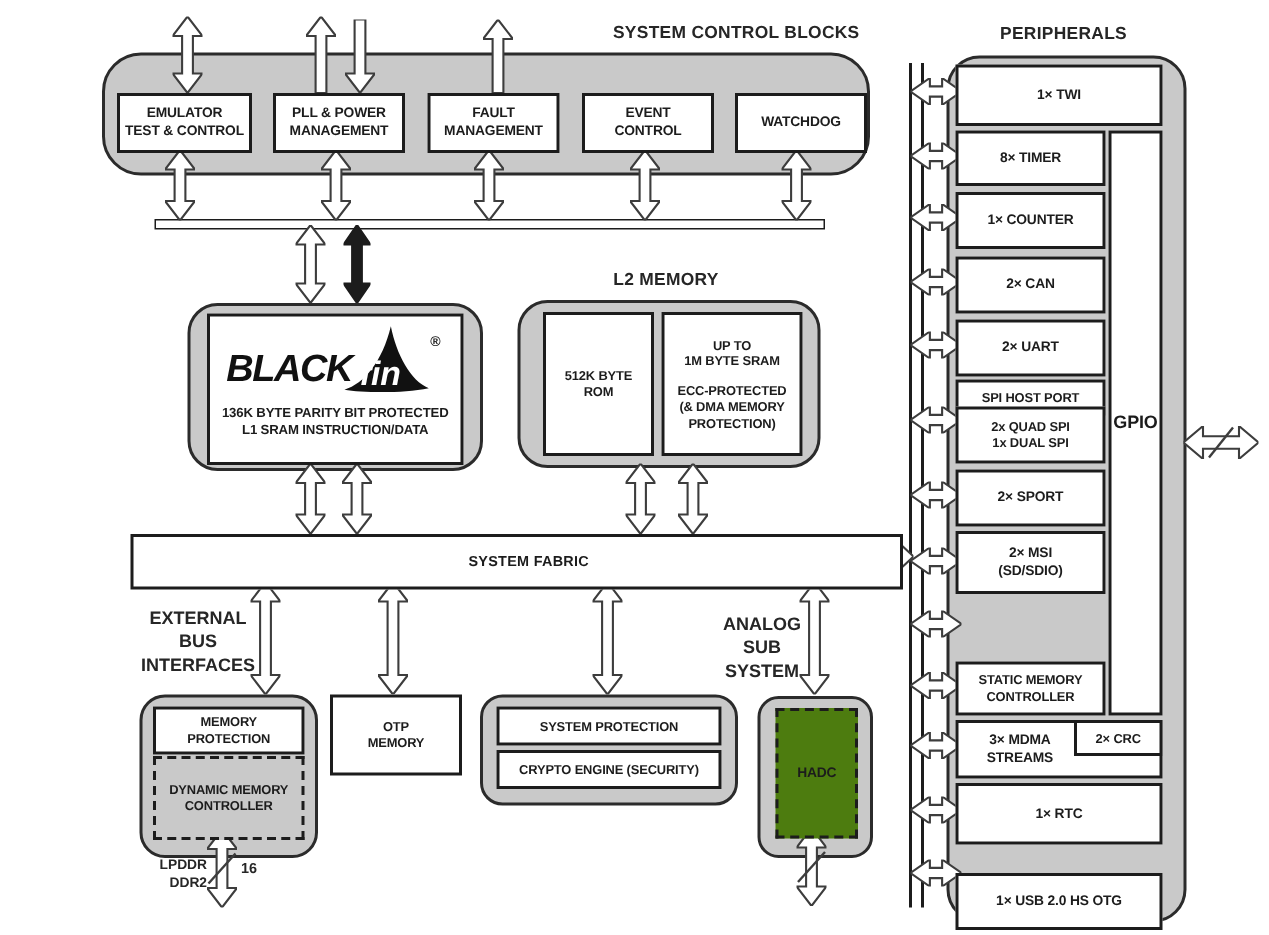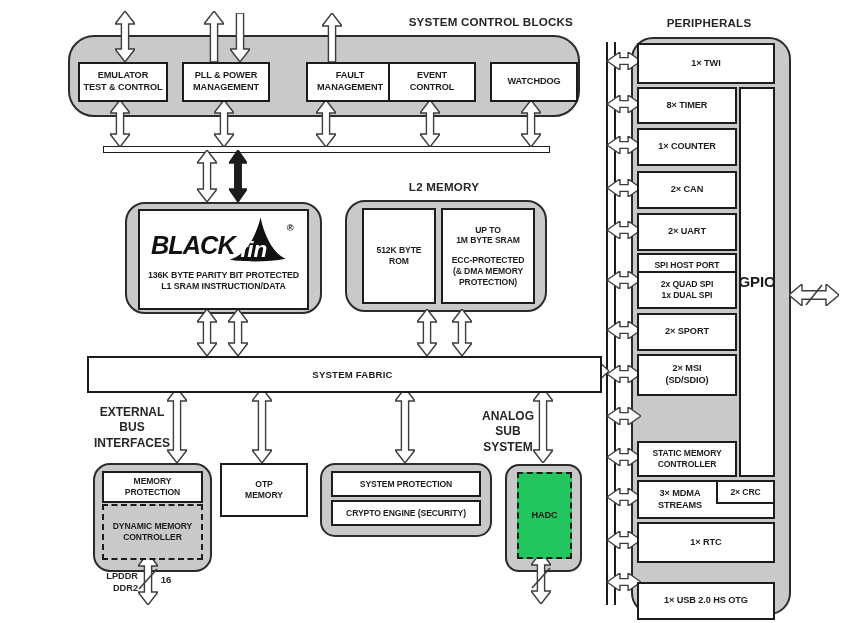--- a/index.html
+++ b/index.html
@@ -164,21 +164,21 @@
       <svg width="50" height="22" class="arrow" style="left: 789px; top: 284px;">
         <polygon points="0,11 13,0 13,6.82 37,6.82 37,0 50,11 37,22 37,15.18 13,15.18 13,22" fill="#fff" stroke="#3d3d3d" stroke-width="1.4"></polygon>
         <line x1="17" y1="21" x2="33" y2="1" stroke="#3d3d3d" stroke-width="1.6"></line>
       </svg>
     </div>
 
   <div class="box f9" style="left:78px;top:62px;width:86px;height:36px;">EMULATOR
 TEST &amp; CONTROL</div>
   <div class="box f9" style="left:182px;top:62px;width:84px;height:36px;">PLL &amp; POWER
 MANAGEMENT</div>
-  <div class="box f9" style="left:285px;top:62px;width:84px;height:36px;margin-left:21px;">FAULT
+  <div class="box f9" style="left:285px;top:62px;width:84px;height:36px;">FAULT
 MANAGEMENT</div>
   <div class="box f9" style="left:388px;top:62px;width:84px;height:36px;">EVENT
 CONTROL</div>
   <div class="box f9" style="left:490px;top:62px;width:84px;height:36px;">WATCHDOG</div>
 
   <div class="box" style="left:138px;top:209px;width:167px;height:93px;flex-direction:column;justify-content:flex-start;padding-top:4px;">
     <svg width="150" height="52" viewBox="0 0 160 54">
       <text x="2" y="41" font-family="Liberation Sans, sans-serif" font-size="27" font-weight="bold" font-style="italic" fill="#111" letter-spacing="-1">BLACK</text>
       <path d="M86,47 C100,43 113,27 119,2 C123,22 133,41 146,46 C126,50 98,49 86,47 Z" fill="#111"></path>
       <text x="97" y="44" font-family="Liberation Sans, sans-serif" font-size="24" font-weight="bold" font-style="italic" fill="#fff">fin</text>
@@ -207,36 +207,36 @@
   <div class="lbl small9" style="left:96px;top:571px;width:42px;text-align:right;font-size:9.2px;">LPDDR
 DDR2</div>
   <div class="lbl small9" style="left:156px;top:574px;width:20px;font-size:9.6px;">16</div>
 
   <div class="box f8" style="left:220px;top:463px;width:84px;height:50px;">OTP
 MEMORY</div>
 
   <div class="box f8" style="left:331px;top:471px;width:146px;height:22px;">SYSTEM PROTECTION</div>
   <div class="box f8" style="left:331px;top:500px;width:146px;height:22px;">CRYPTO ENGINE (SECURITY)</div>
 
-  <div class="box f9 dashed" style="left:517px;top:472px;width:51px;height:83px;background:#22c55e;">HADC</div>
+  <div class="box f9 dashed" style="left:517px;top:472px;width:51px;height:83px;background:#4d7c0f;">HADC</div>
 
   <div class="box f9" style="left:637px;top:43px;width:134px;height:37px;">1× TWI</div>
   <div class="box f9" style="left:637px;top:87px;width:96px;height:33px;">8× TIMER</div>
   <div class="box f9" style="left:637px;top:128px;width:96px;height:34px;">1× COUNTER</div>
   <div class="box f9" style="left:637px;top:171px;width:96px;height:34px;">2× CAN</div>
   <div class="box f9" style="left:637px;top:213px;width:96px;height:34px;">2× UART</div>
   <div class="box f8" style="left:637px;top:253px;width:96px;height:20px;">SPI HOST PORT</div>
   <div class="box f8" style="left:637px;top:271px;width:96px;height:34px;">2x QUAD SPI
 1x DUAL SPI</div>
   <div class="box f9" style="left:637px;top:313px;width:96px;height:34px;">2× SPORT</div>
   <div class="box f9" style="left:637px;top:354px;width:96px;height:38px;">2× MSI
 (SD/SDIO)</div>
   <div class="box f8" style="left:637px;top:441px;width:96px;height:32px;">STATIC MEMORY
 CONTROLLER</div>
-  <div class="box f9" style="left:739px;top:87px;width:32px;height:386px;font-size:15px;">GPIO</div>
+  <div class="box f9" style="left:739px;top:87px;width:32px;height:386px;font-size:12px;">GPIO</div>
   <div class="box f9" style="left:637px;top:480px;width:134px;height:35px;justify-content:flex-start;">
     <div style="width:82px;text-align:center;">3× MDMA
 STREAMS</div>
   </div>
   <div class="box f8" style="left:716px;top:480px;width:55px;height:20px;">2× CRC</div>
   <div class="box f9" style="left:637px;top:522px;width:134px;height:37px;">1× RTC</div>
   <div class="box f9" style="left:637px;top:582px;width:134px;height:34px;">1× USB 2.0 HS OTG</div>
 
 </div>
 

